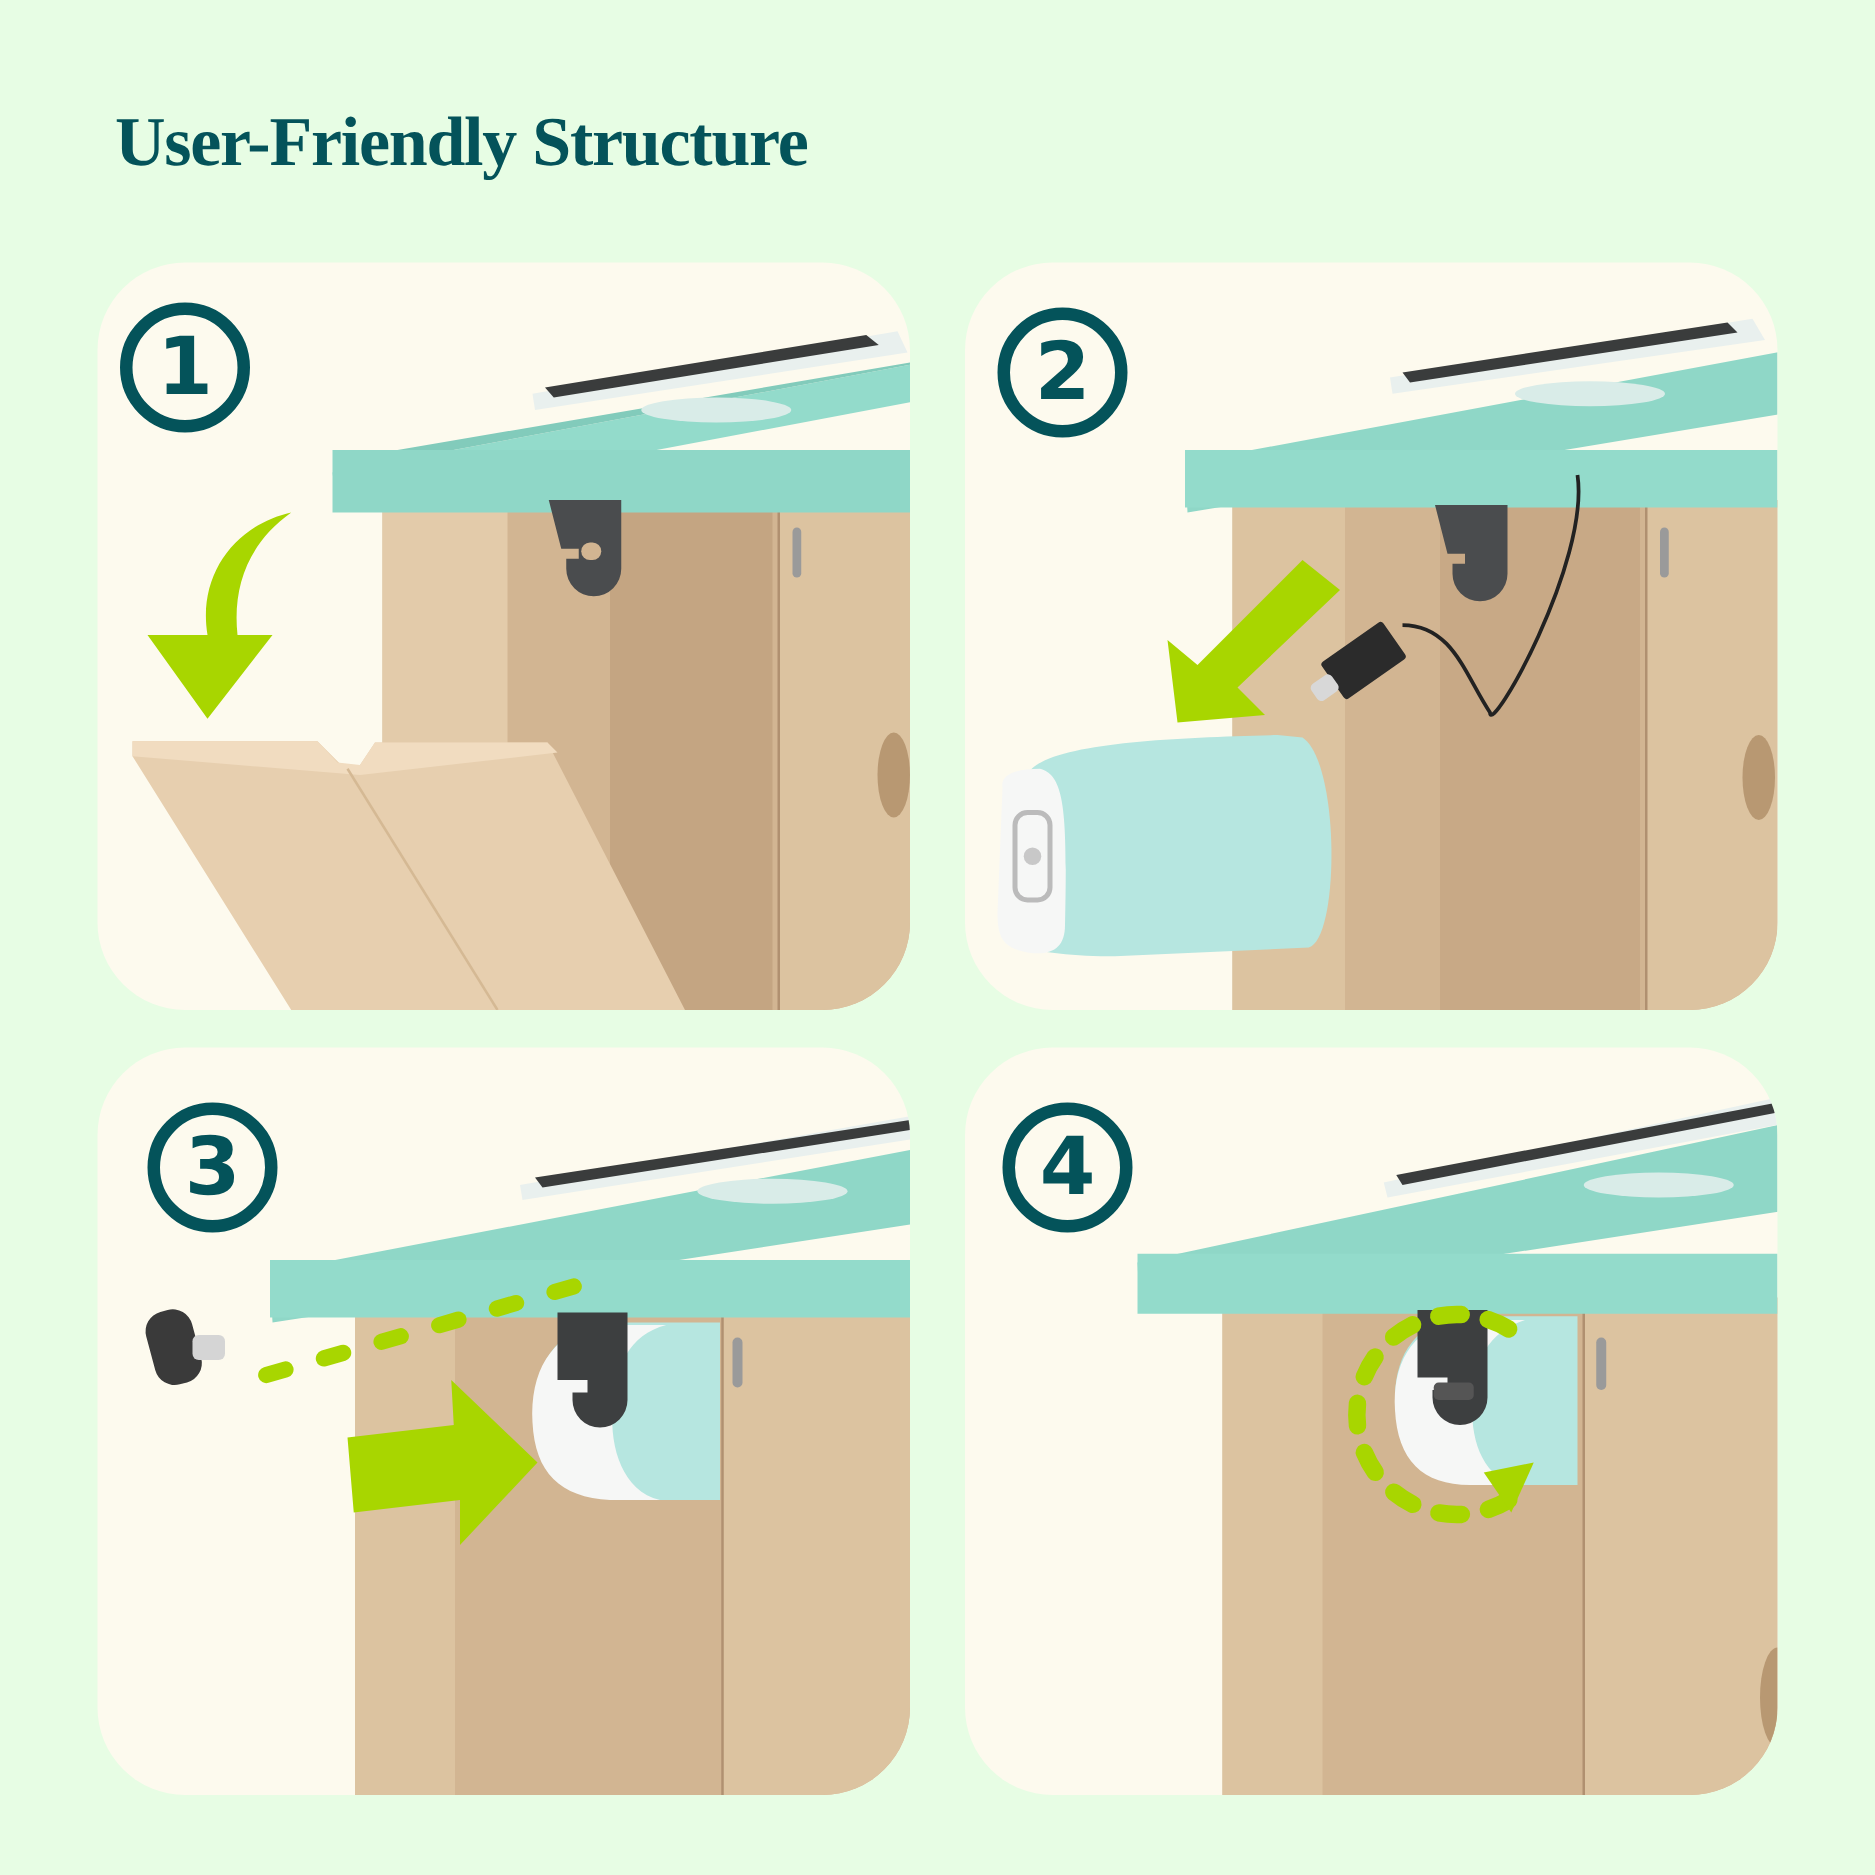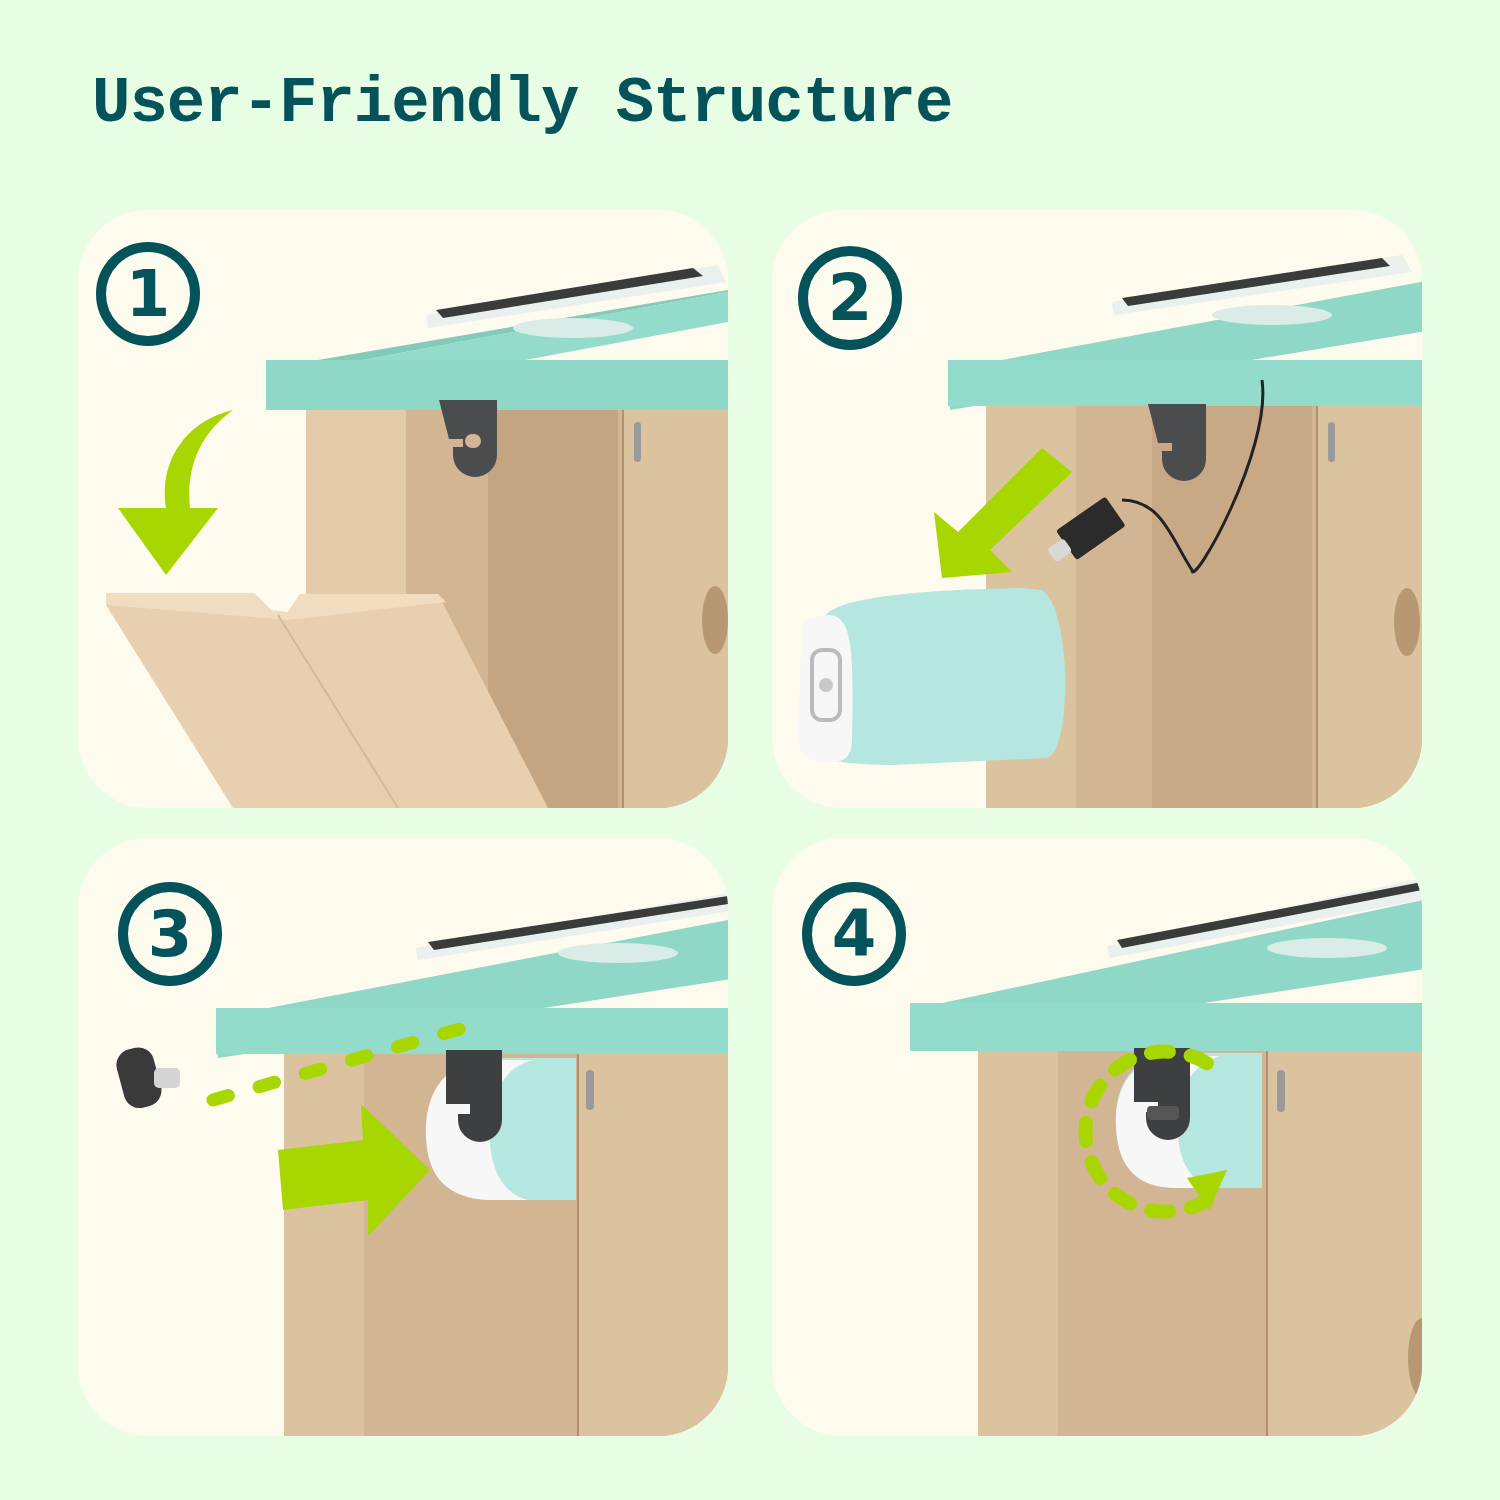--- a/index.html
+++ b/index.html
@@ -5,25 +5,25 @@
     html, body { margin: 0; padding: 0; }
     body {
       width: 1500px; height: 1500px;
       background: #e7fde4;
       position: relative;
       overflow: hidden;
       font-family: "DejaVu Sans", sans-serif;
     }
     .title {
       position: absolute;
-      left: 92px; top: 72px;
+      left: 92px; top: 86px;
       margin: 0;
-      font-family: Liberation Mono, monospace;
+      font-family: Liberation Serif, serif;
       font-weight: bold;
-      font-size: 64px;
+      font-size: 56px;
       letter-spacing: -1px;
       color: #04535a;
       line-height: 1;
     }
     .card {
       position: absolute;
       width: 650px; height: 598px;
       background: #fdfaee;
       border-radius: 70px;
       overflow: hidden;

